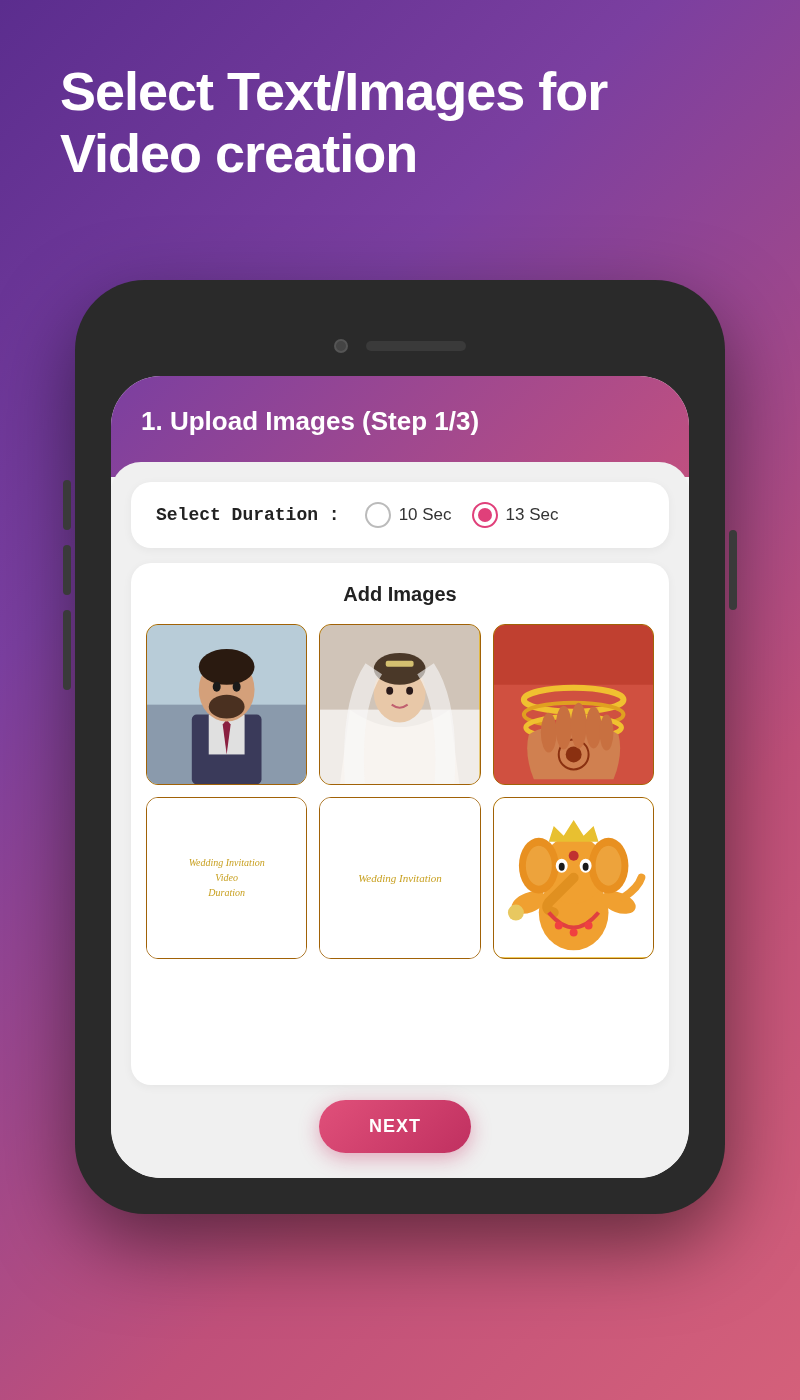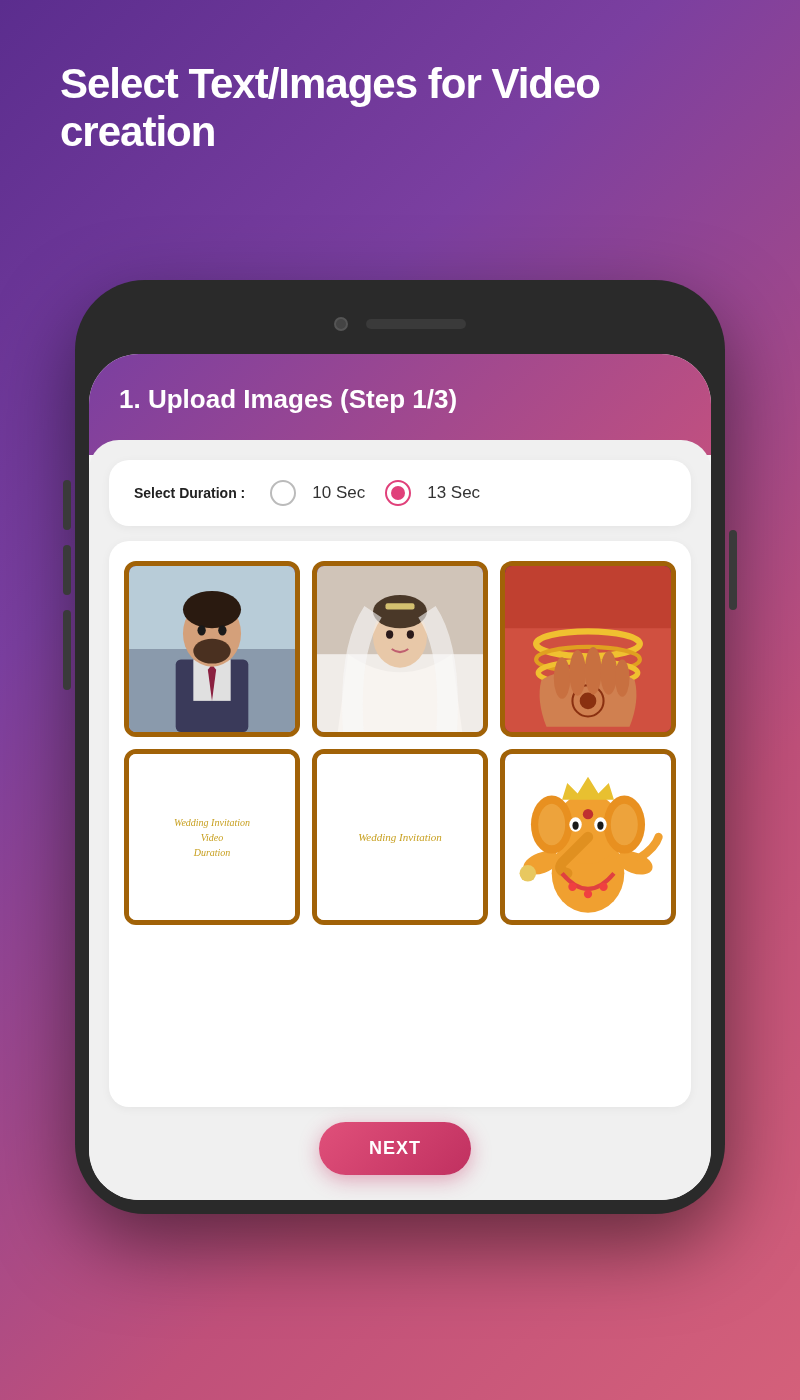--- a/index.html
+++ b/index.html
@@ -17,41 +17,41 @@
     }
 
     .hero-text {
       margin-top: 60px;
       text-align: left;
       width: 680px;
       color: white;
     }
 
     .hero-text h1 {
-      font-size: 42px;
+      font-size: 54px;
       font-weight: 800;
       line-height: 1.15;
       letter-spacing: -1px;
     }
 
     
     .phone-frame {
       position: absolute;
       top: 280px;
       left: 50%;
       transform: translateX(-50%);
       width: 650px;
       height: 934px;
       background: #2a2a2a;
       border-radius: 70px;
       box-shadow: 0 30px 80px rgba(0,0,0,0.5);
       display: flex;
       flex-direction: column;
       align-items: center;
-      padding: 14px;
+      padding: 36px;
     }
 
     
     .phone-top {
       width: 100%;
       height: 60px;
       display: flex;
       align-items: center;
       justify-content: center;
       gap: 18px;
@@ -115,36 +115,37 @@
       background: white;
       border-radius: 20px;
       padding: 20px 25px;
       display: flex;
       align-items: center;
       gap: 20px;
       box-shadow: 0 2px 10px rgba(0,0,0,0.05);
     }
 
     .duration-label {
-      font-size: 14px;
+      font-size: 18px;
       font-weight: 700;
       color: #222;
+      font-family: Liberation Mono, monospace;
     }
 
     .radio-group {
       display: flex;
       align-items: center;
       gap: 20px;
       margin-left: 5px;
     }
 
     .radio-option {
       display: flex;
       align-items: center;
-      gap: 16px;
+      gap: 8px;
       cursor: pointer;
     }
 
     .radio-circle {
       width: 26px;
       height: 26px;
       border-radius: 50%;
       border: 2px solid #bbb;
       display: flex;
       align-items: center;
@@ -187,22 +188,22 @@
       margin-bottom: 18px;
     }
 
     .images-grid {
       display: grid;
       grid-template-columns: repeat(3, 1fr);
       gap: 12px;
     }
 
     .image-cell {
-      background: #4c1d95;
-      border: 5px solid #a16207;
+      background: #eab308;
+      border: 1px solid #a16207;
       border-radius: 12px;
       overflow: hidden;
       aspect-ratio: 1;
       display: flex;
       align-items: center;
       justify-content: center;
     }
 
     .img-text-card {
       background: white;
@@ -331,20 +332,21 @@
             <span class="radio-text">10 Sec</span>
           </div>
           <div class="radio-option">
             <div class="radio-circle selected"></div>
             <span class="radio-text">13 Sec</span>
           </div>
         </div>
       </div>
 
       <div class="images-card">
+        <div class="images-title">Add Images</div>
 
         <div class="images-grid">
 
           <div class="image-cell">
             <svg width="100%" height="100%" viewBox="0 0 160 160" xmlns="http://www.w3.org/2000/svg">
               <rect width="160" height="160" fill="#b8ccd8"></rect>
               <rect x="0" y="80" width="160" height="80" fill="#8a9aac"></rect>
 
               <rect x="45" y="90" width="70" height="70" fill="#3a3a5a" rx="5"></rect>
 

